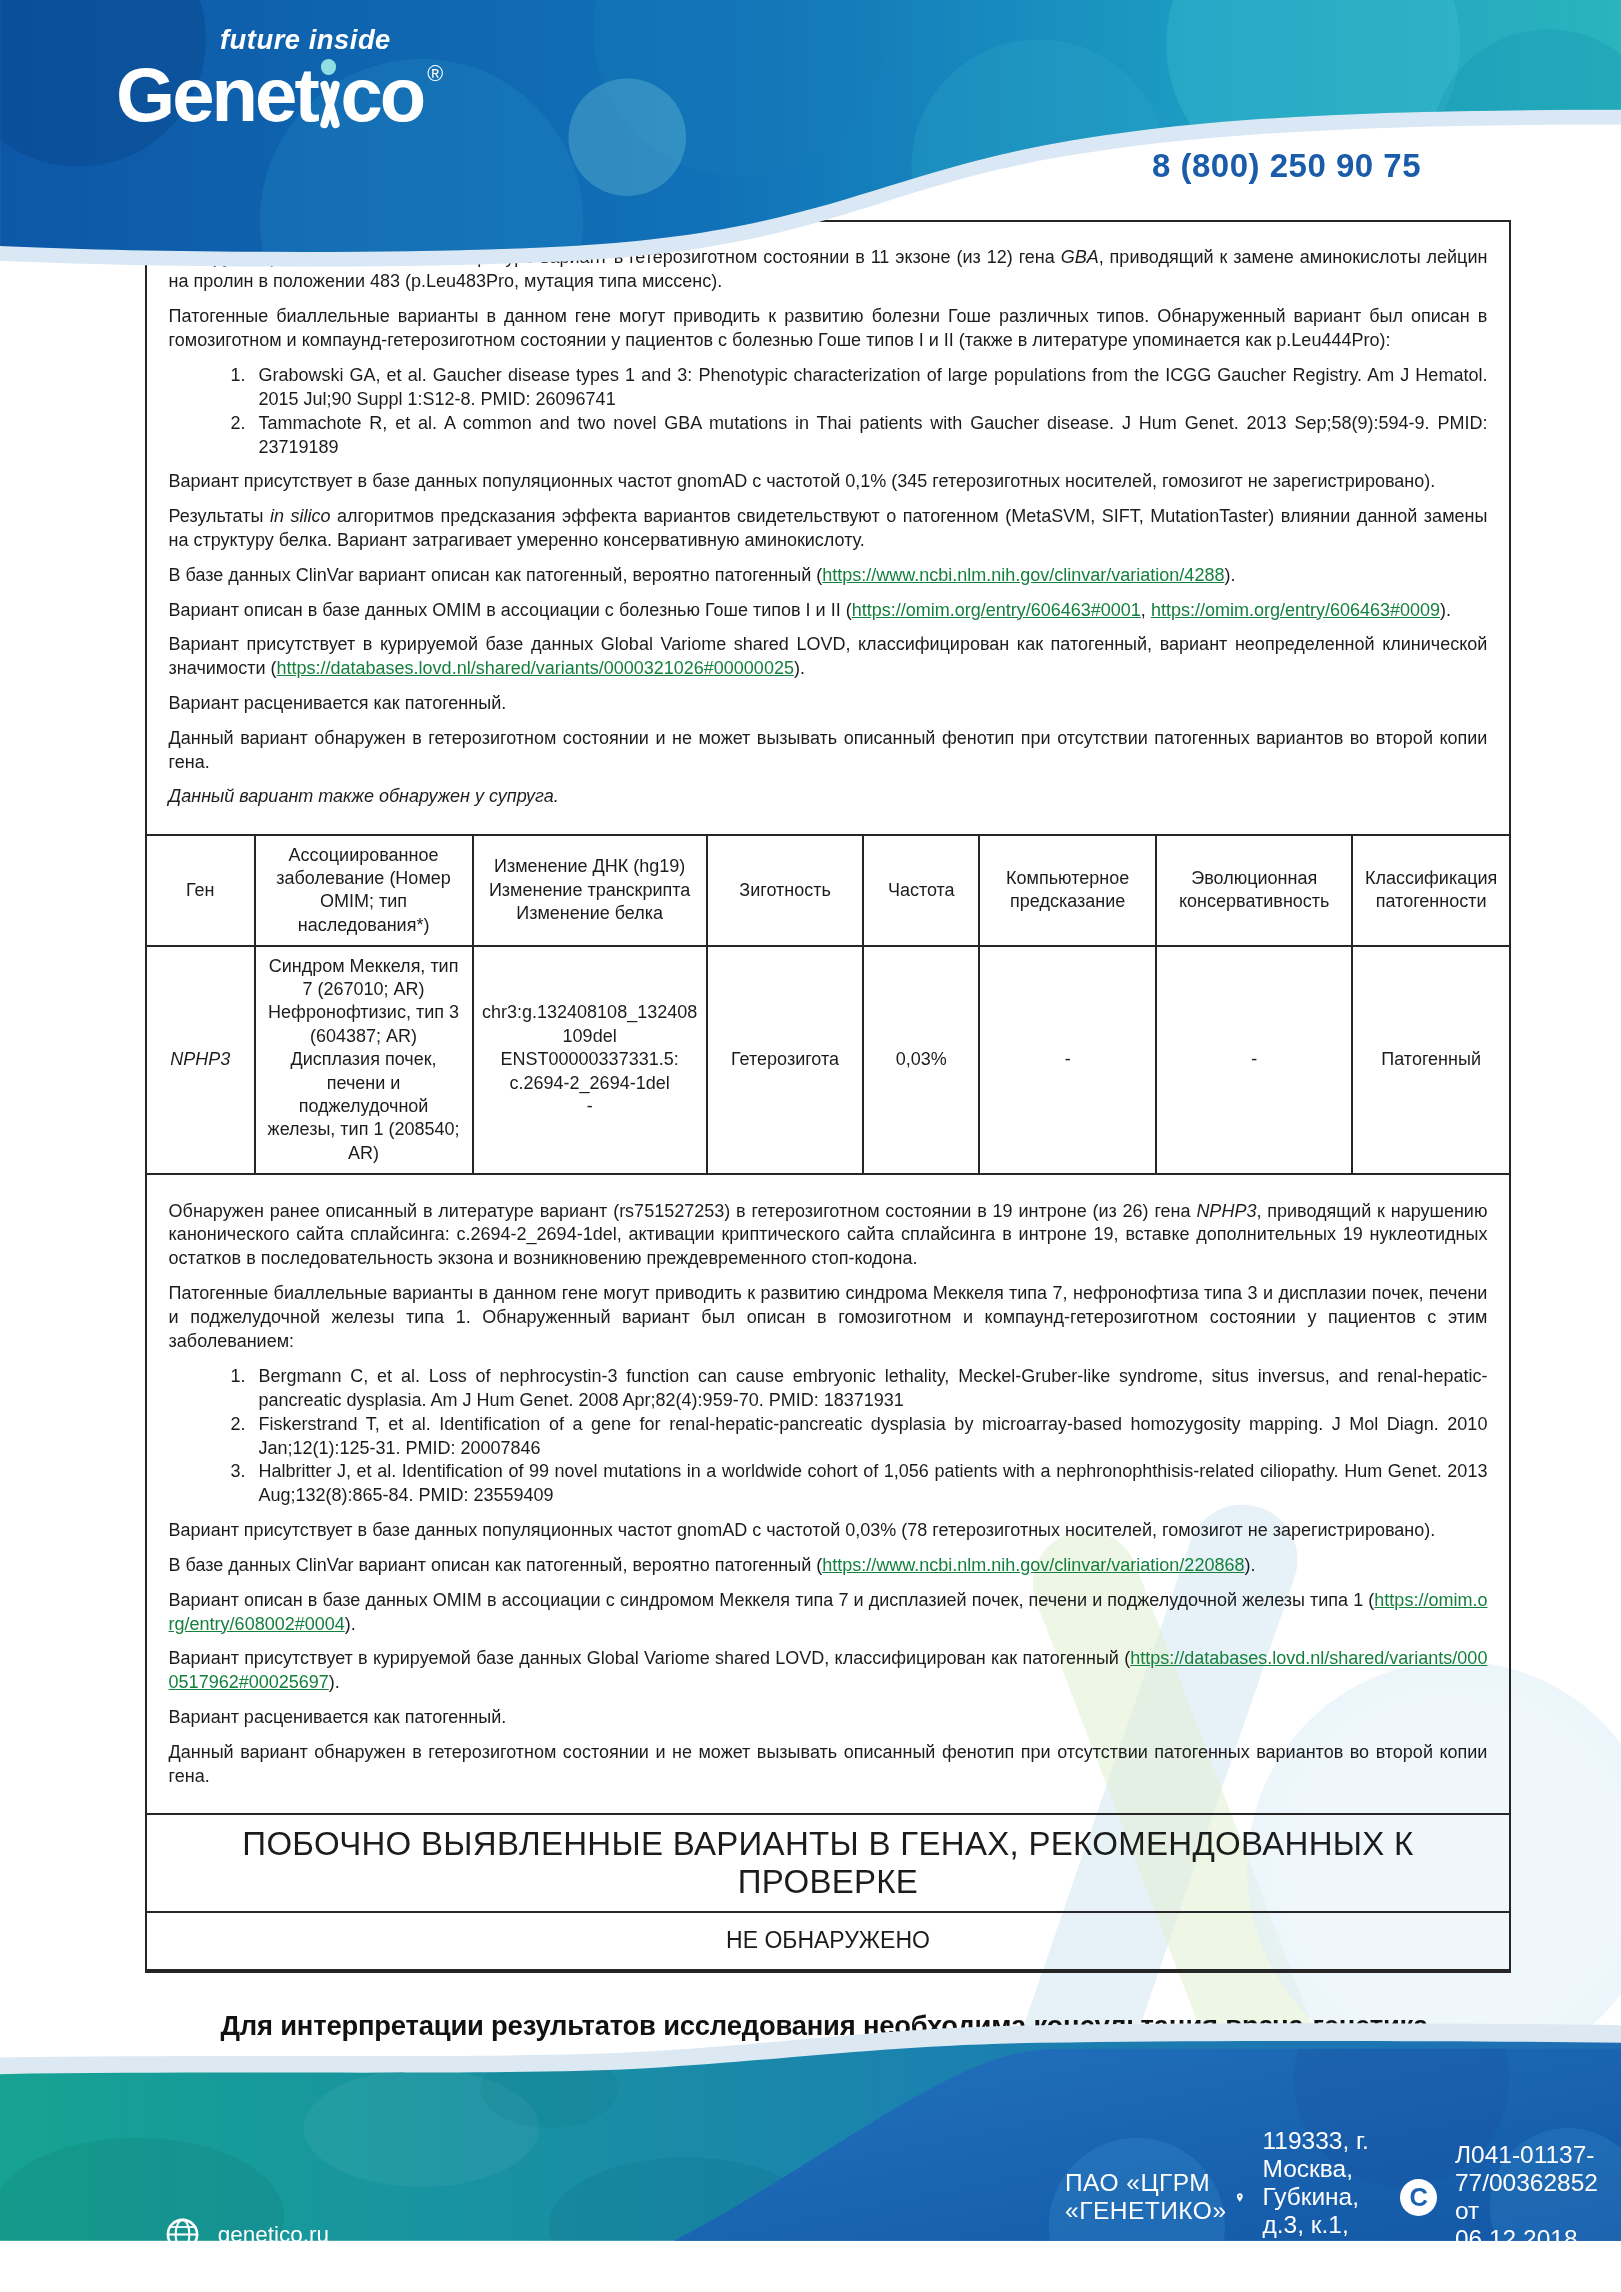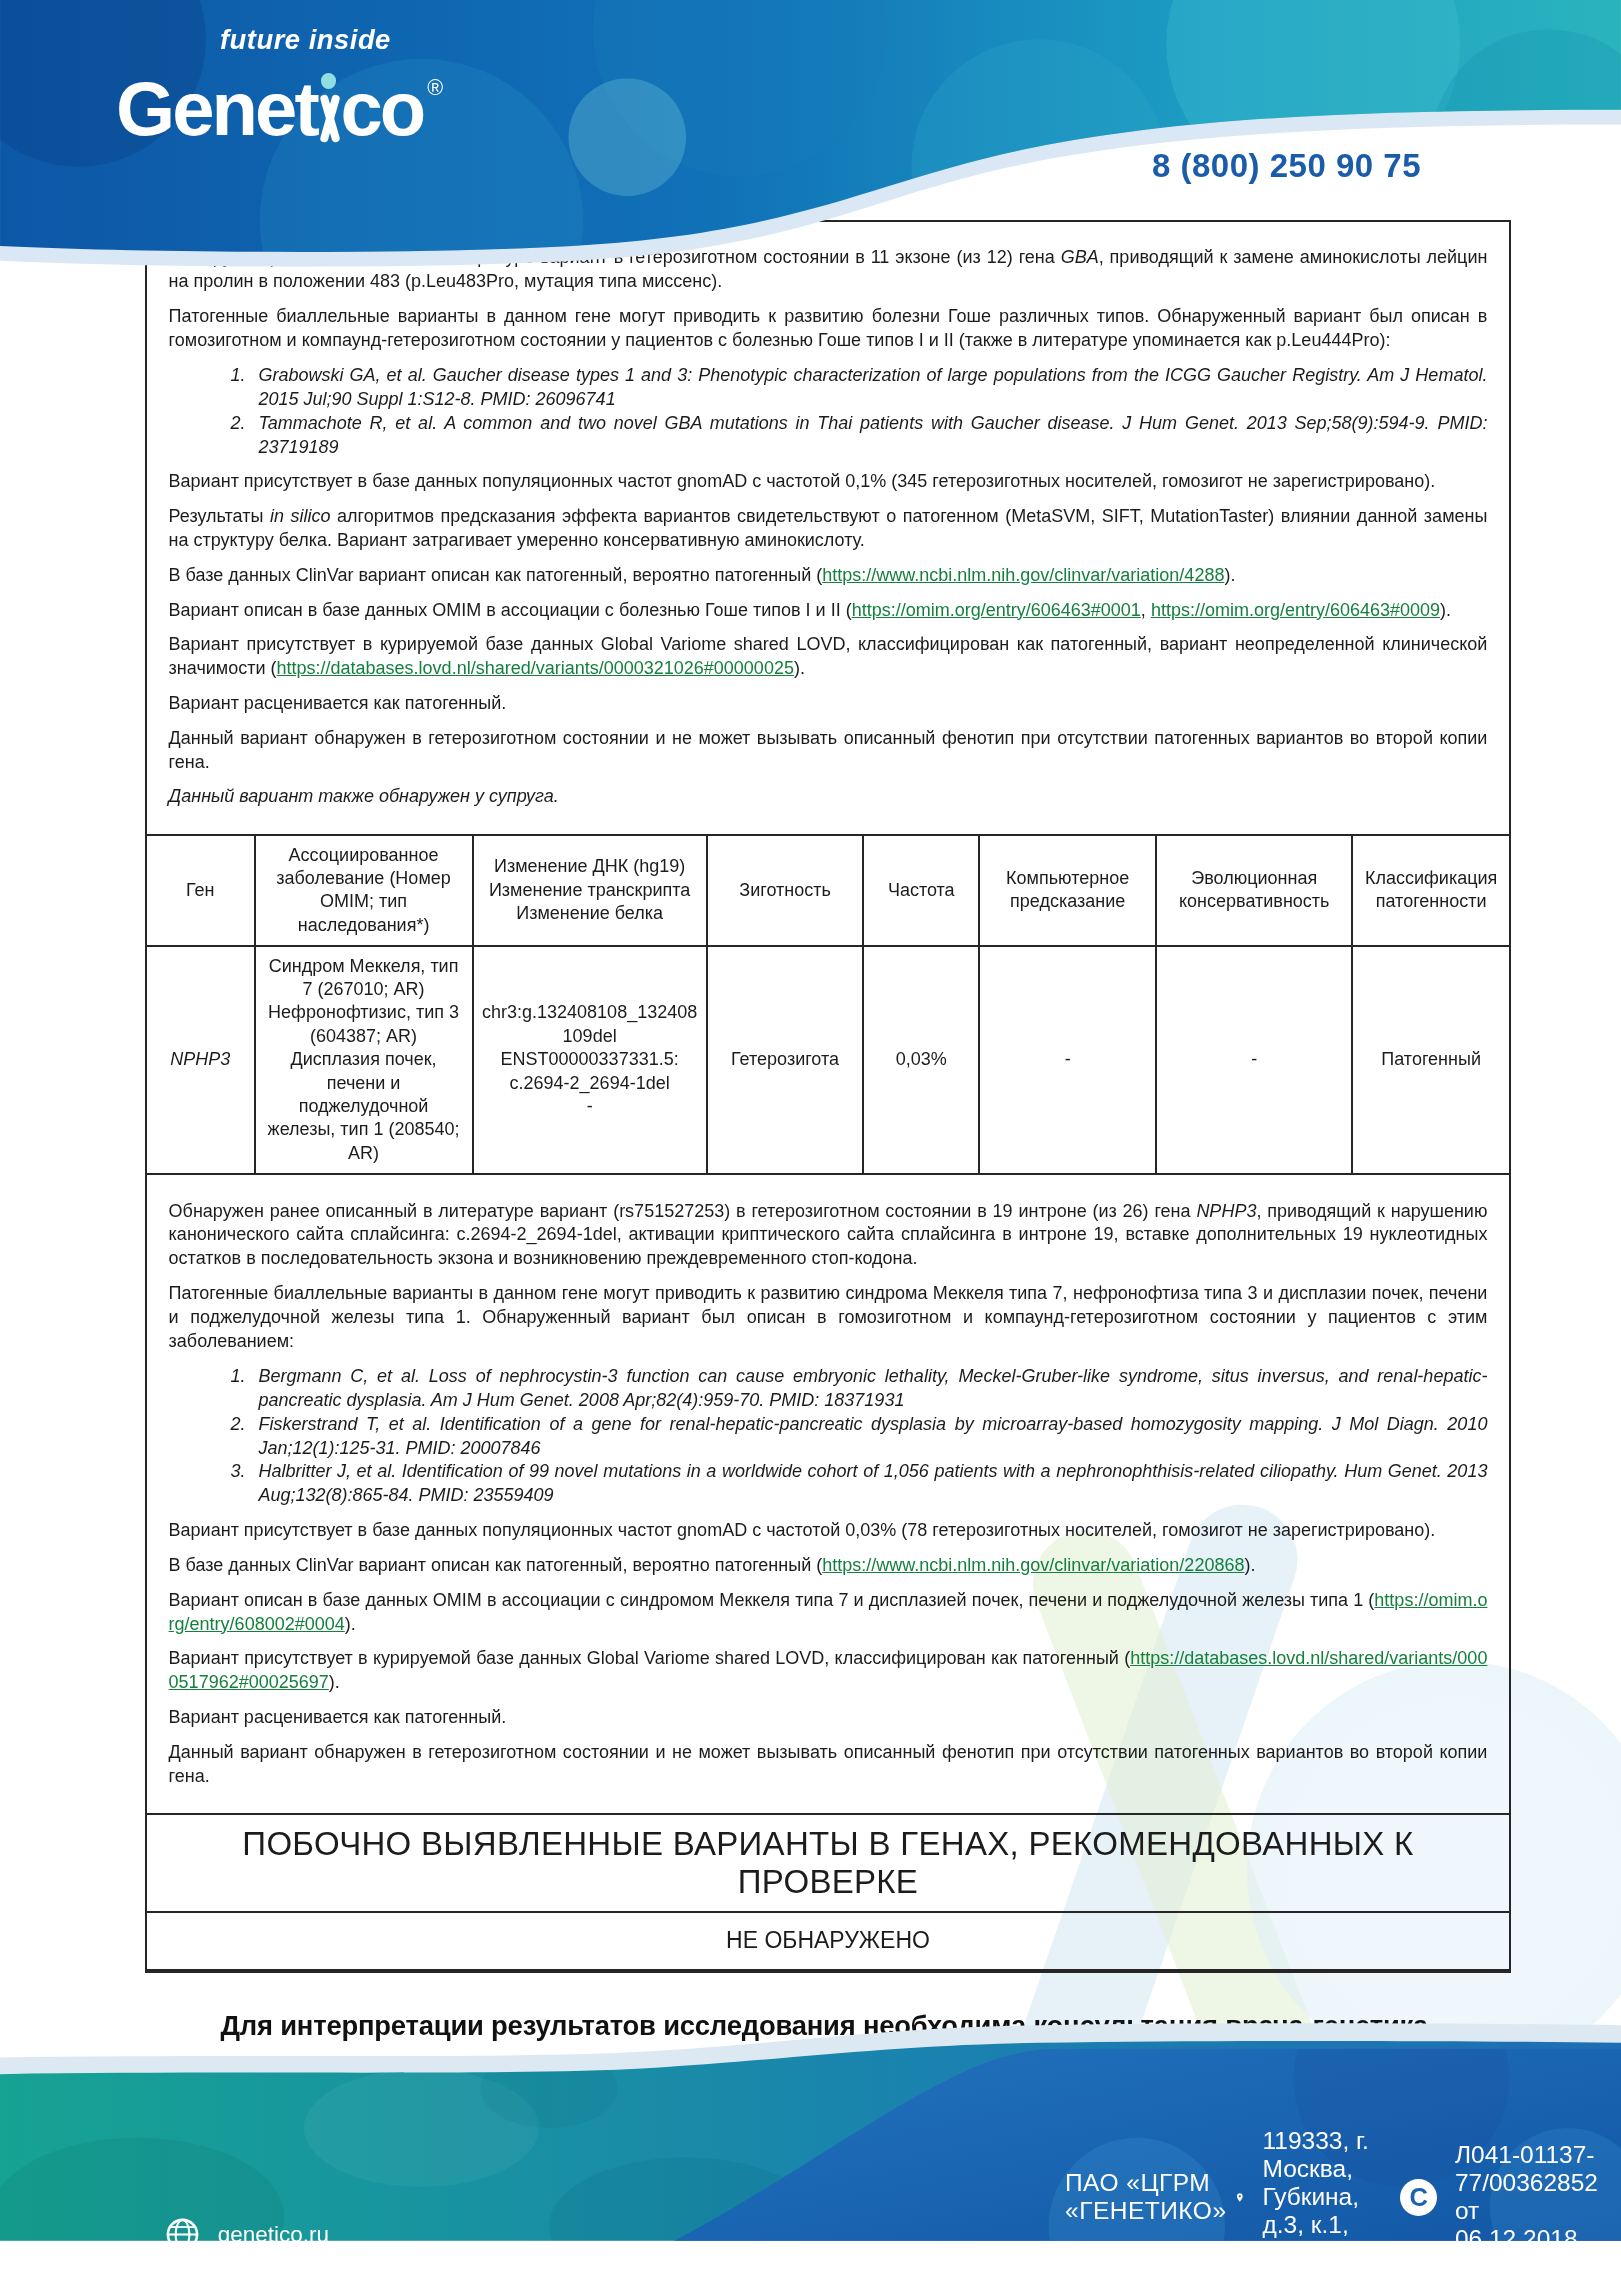--- a/index.html
+++ b/index.html
@@ -3,21 +3,21 @@
 <meta charset="utf-8">
 <style>
   html,body{margin:0;padding:0;background:#fff;}
   .page{position:relative;width:1621px;height:2241px;overflow:hidden;background:#fff;
         font-family:"Liberation Sans","DejaVu Sans",sans-serif;color:#1c1c1c;}
 
   
   .hdr-svg{position:absolute;top:0;left:0;z-index:3;display:block;}
   .logo{position:absolute;top:25.5px;left:116px;z-index:4;color:#fff;line-height:1;}
   .logo-tagline{font-style:italic;font-weight:600;font-size:27.4px;margin-left:104px;letter-spacing:0.5px;}
-  .logo-brand{font-size:76px;font-weight:700;letter-spacing:-2.9px;margin-top:18px;display:flex;align-items:flex-start;}
+  .logo-brand{font-size:76px;font-weight:700;letter-spacing:-2.9px;margin-top:4px;display:flex;align-items:flex-start;}
   .i-fig{display:inline-block;position:relative;width:23.5px;height:76px;}
   .i-fig::before,.i-fig::after{content:"";position:absolute;left:8.8px;top:23.5px;width:7.8px;height:49px;
         background:#fff;border-radius:4.9px;}
   .i-fig::before{transform:rotate(16deg);}
   .i-fig::after{transform:rotate(-16deg);}
   .i-head{position:absolute;top:2px;left:3.9px;width:15.7px;height:15.7px;border-radius:50%;background:#8edee2;}
   .logo-reg{font-size:21.6px;font-weight:400;margin-top:5.9px;margin-left:3.9px;}
   .phone{position:absolute;top:147px;right:200px;z-index:4;font-size:33px;font-weight:700;color:#1a5ca9;letter-spacing:0.5px;}
 
   
@@ -31,21 +31,21 @@
 
   
   main{position:relative;z-index:2;margin:220px 0 0 145px;width:1366px;}
   .doc{border:2px solid #262626;box-sizing:border-box;background:transparent;}
   .box{padding:13.7px 21.6px 13.7px 21.6px;}
   .t{font-size:18px;line-height:1.33;margin:10.8px 0;}
   .j{text-align:justify;}
   .it,.i{font-style:italic;}
   .lnk{color:#15803d;text-decoration:underline;word-break:break-all;}
   ol.refs{margin:9.8px 0;padding-left:82px;}
-  ol.refs li{padding-left:7.8px;font-size:18px;line-height:1.33;text-align:justify;font-style:italic;}
+  ol.refs li{padding-left:7.8px;font-size:18px;line-height:1.33;text-align:justify;}
 
   table.vt{width:100%;border-collapse:collapse;border-top:2px solid #262626;border-bottom:2px solid #262626;}
   table.vt td{border:2px solid #262626;text-align:center;vertical-align:middle;
       font-size:18px;line-height:1.3;padding:7.8px 7.8px;}
   table.vt td:first-child{border-left:none;}
   table.vt td:last-child{border-right:none;}
   .dna-line{overflow-wrap:anywhere;}
 
   .row-title{border-top:2.9px solid #262626;border-bottom:2.9px solid #262626;text-align:center;
       font-size:33px;font-weight:500;letter-spacing:0.3px;padding:9.8px 7.8px;}

